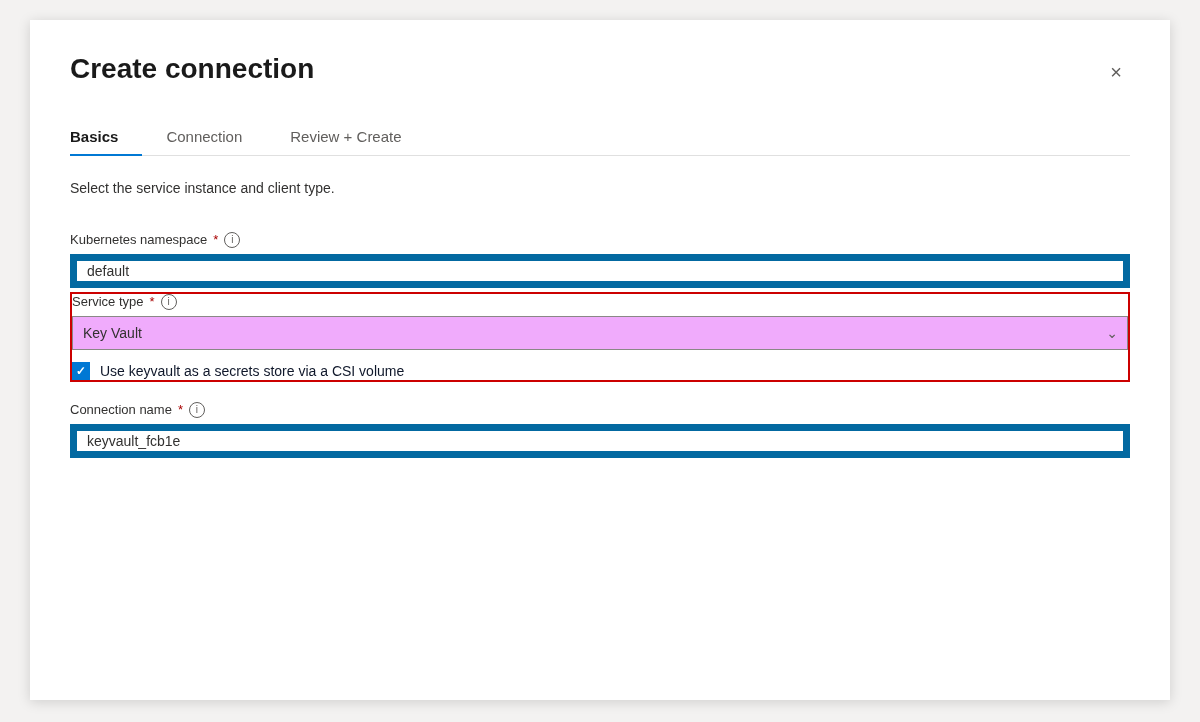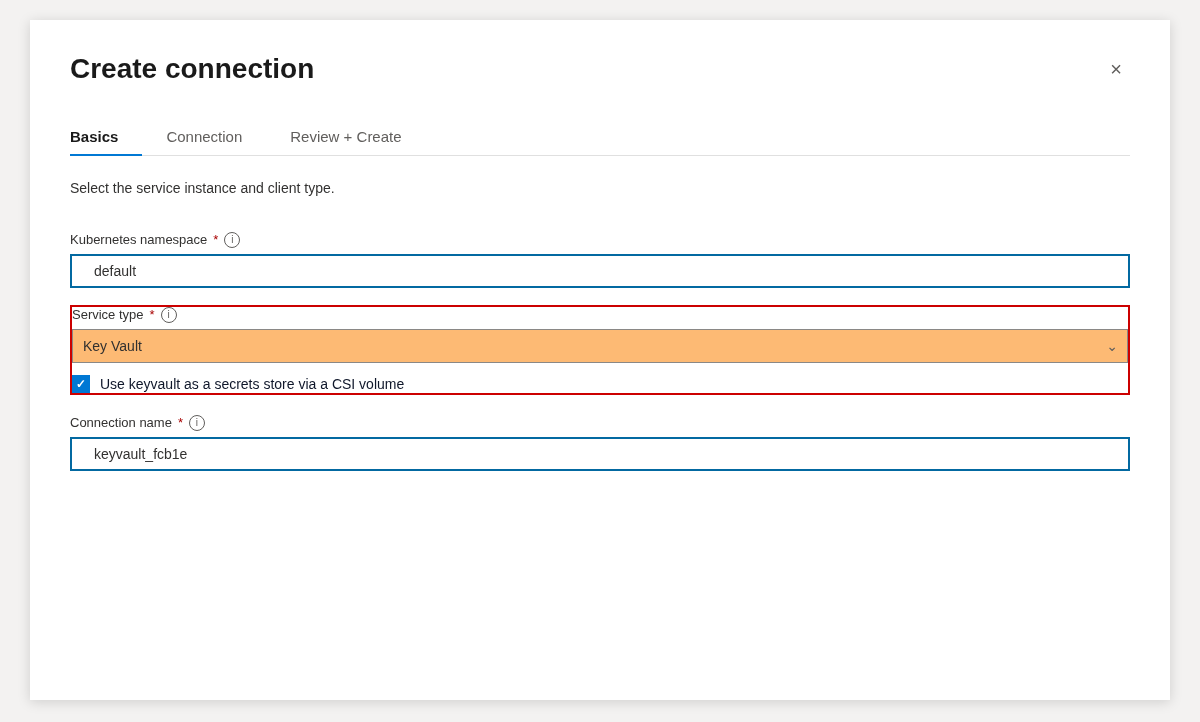--- a/index.html
+++ b/index.html
@@ -23,21 +23,21 @@
       width: 1140px;
       min-height: 680px;
       padding: 32px 40px 40px 40px;
       position: relative;
       box-shadow: 0 2px 12px rgba(0,0,0,0.15);
     }
 
     .dialog-header {
       display: flex;
       justify-content: space-between;
-      align-items: center;
+      align-items: flex-end;
       margin-bottom: 32px;
     }
 
     .dialog-title {
       font-size: 28px;
       font-weight: 600;
       color: #1a1a1a;
       line-height: 1.2;
     }
 
@@ -92,21 +92,21 @@
       padding-left: 24px;
     }
 
     .section-description {
       font-size: 14px;
       color: #323130;
       margin-bottom: 36px;
     }
 
     .field-group {
-      margin-bottom: 17px;
+      margin-bottom: 4px;
     }
 
     .field-label {
       font-size: 13px;
       color: #323130;
       margin-bottom: 6px;
       display: flex;
       align-items: center;
       gap: 6px;
     }
@@ -125,22 +125,22 @@
       border-radius: 50%;
       font-size: 10px;
       color: #605e5c;
       cursor: pointer;
       font-style: normal;
     }
 
     .text-input {
       width: 100%;
       height: 34px;
-      border: 2px solid #0369a1;
-      padding: 0 22px;
+      border: 7px solid #0369a1;
+      padding: 0 10px;
       font-size: 14px;
       color: #323130;
       outline: none;
       background: #fff;
     }
 
     .highlighted-section {
       border: 2px solid #cc0000;
       margin-bottom: 20px;
     }
@@ -151,21 +151,21 @@
       margin-bottom: 12px;
     }
 
     .select-input {
       width: 100%;
       height: 34px;
       border: 1px solid #8a8886;
       padding: 0 10px;
       font-size: 14px;
       color: #323130;
-      background: #fdba74;
+      background: #f0abfc;
       appearance: none;
       cursor: pointer;
       outline: none;
     }
 
     .select-chevron {
       position: absolute;
       right: 10px;
       top: 50%;
       transform: translateY(-50%);

